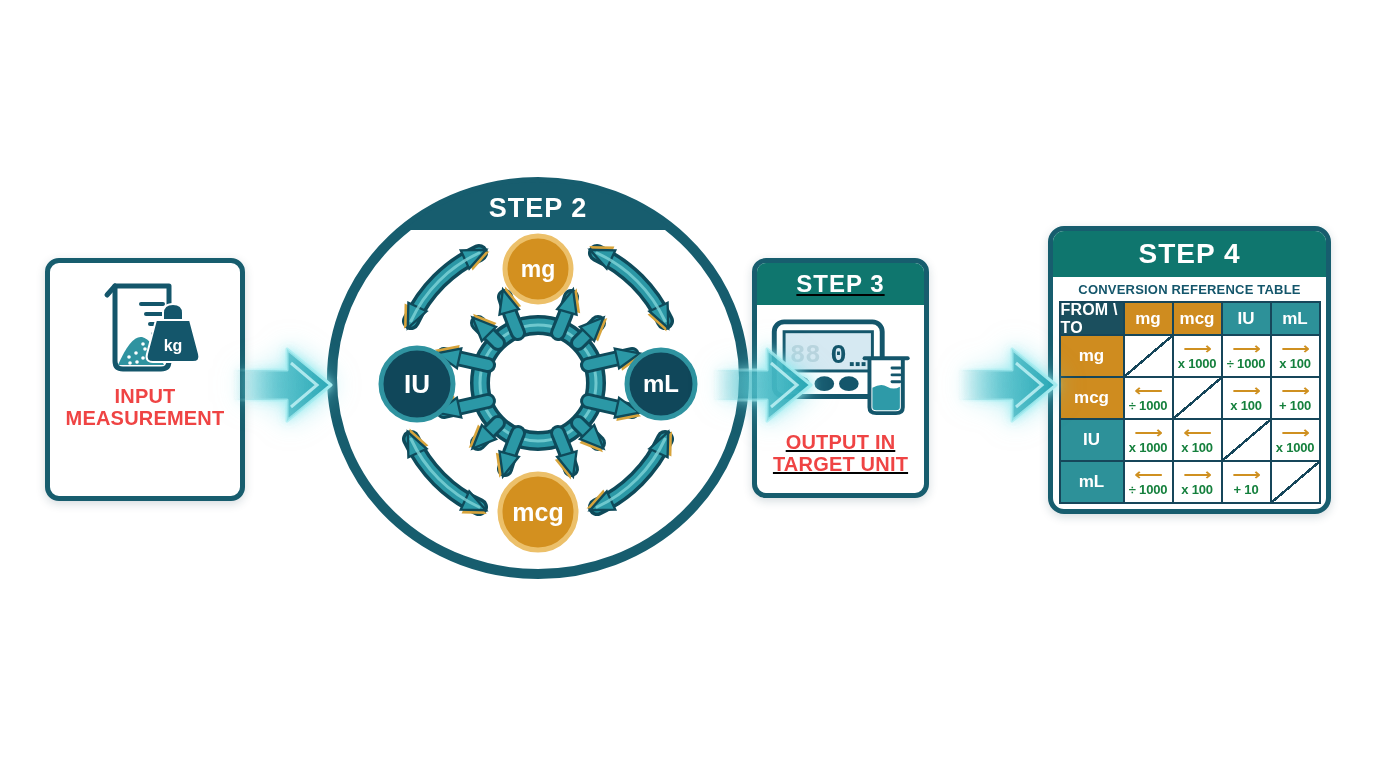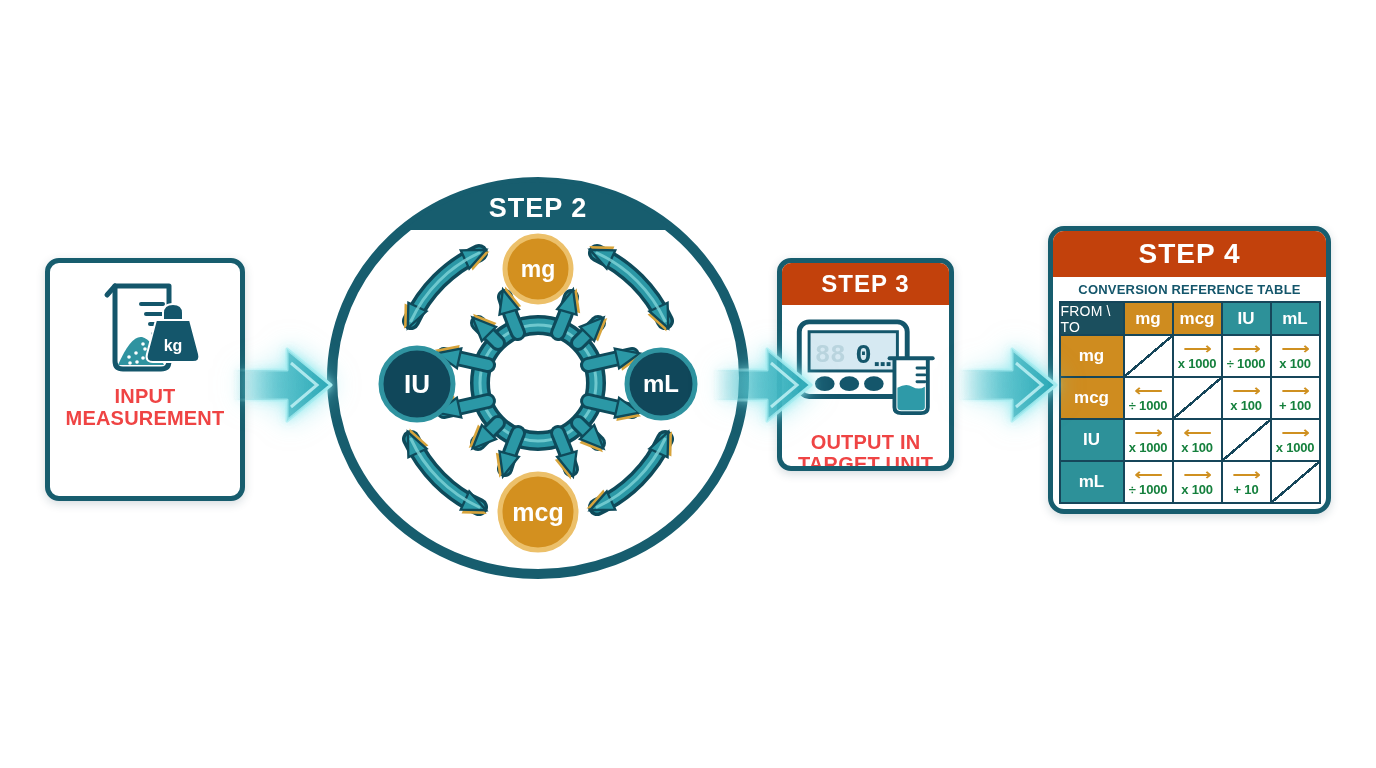--- a/index.html
+++ b/index.html
@@ -5,48 +5,48 @@
   html,body{margin:0;padding:0;background:#fff;}
   #canvas{
     position:relative;width:1376px;height:768px;overflow:hidden;background:#ffffff;
     font-family:"Liberation Sans","DejaVu Sans",sans-serif;
   }
   .panel{
     position:absolute;background:#fff;border:5px solid #175d6e;border-radius:14px;
     box-shadow:0 3px 10px rgba(20,60,75,.18);box-sizing:border-box;overflow:hidden;
   }
   .panel-header{
-    background:#c2410c;color:#fff;font-weight:bold;text-align:center;letter-spacing:1px;
+    background:#0f766e;color:#fff;font-weight:bold;text-align:center;letter-spacing:1px;
   }
   .caption{
     font-weight:bold;color:#ef4444;text-align:center;line-height:1.12;letter-spacing:.2px;
   }
   
   #step1{left:45px;top:258px;width:200px;height:243px;}
   #step1 .panel-header{font-size:25px;line-height:44px;height:44px;}
   #step1 .icon-wrap{display:flex;justify-content:center;margin-top:8px;}
   #step1 .caption{font-size:20px;margin-top:4px;}
   
-  #step3{left:777px;top:258px;width:177px;height:213px;}
+  #step3{left:752px;top:258px;width:177px;height:240px;text-decoration:underline;}
   #step3 .panel-header{font-size:24px;line-height:42px;height:42px;}
   #step3 .icon-wrap{display:flex;justify-content:center;margin-top:12px;}
   #step3 .caption{font-size:20px;margin-top:10px;}
   
   #step4{left:1048px;top:226px;width:283px;height:288px;border-radius:16px;}
   #step4 .panel-header{font-size:28px;line-height:46px;height:46px;}
   .table-title{
     font-size:13px;font-weight:bold;color:#14566b;text-align:center;margin:5px 0 4px 0;letter-spacing:.2px;
   }
   .conv-table{
     display:grid;grid-template-columns:62px 47px 47px 47px 47px;
     grid-template-rows:31px 40px 40px 40px 40px;
     background:#16465a;gap:2px;padding:2px;width:max-content;margin:0 auto;
   }
   .t-cell{display:flex;align-items:center;justify-content:center;background:#fff;}
-  .t-corner{background:#1b4f5e;color:#fff;font-size:14px;font-weight:normal;letter-spacing:.2px;}
+  .t-corner{background:#1b4f5e;color:#fff;font-size:16px;font-weight:bold;letter-spacing:.2px;}
   .t-orange{background:#cf8c1f;color:#fff;font-weight:bold;font-size:17px;}
   .t-teal{background:#2d9199;color:#fff;font-weight:bold;font-size:17px;}
   .t-val{flex-direction:column;line-height:1;}
   .cell-arrow{color:#cf9020;font-size:16px;font-weight:bold;display:block;line-height:.9;transform:scaleX(1.25);}
   .cell-val{color:#15803d;font-size:13px;font-weight:bold;margin-top:1px;letter-spacing:-.2px;}
   .t-diag{
     background-image:linear-gradient(to bottom right,transparent 48%,#16465a 48%,#16465a 52%,transparent 52%);
   }
   
   .flow-arrow{

